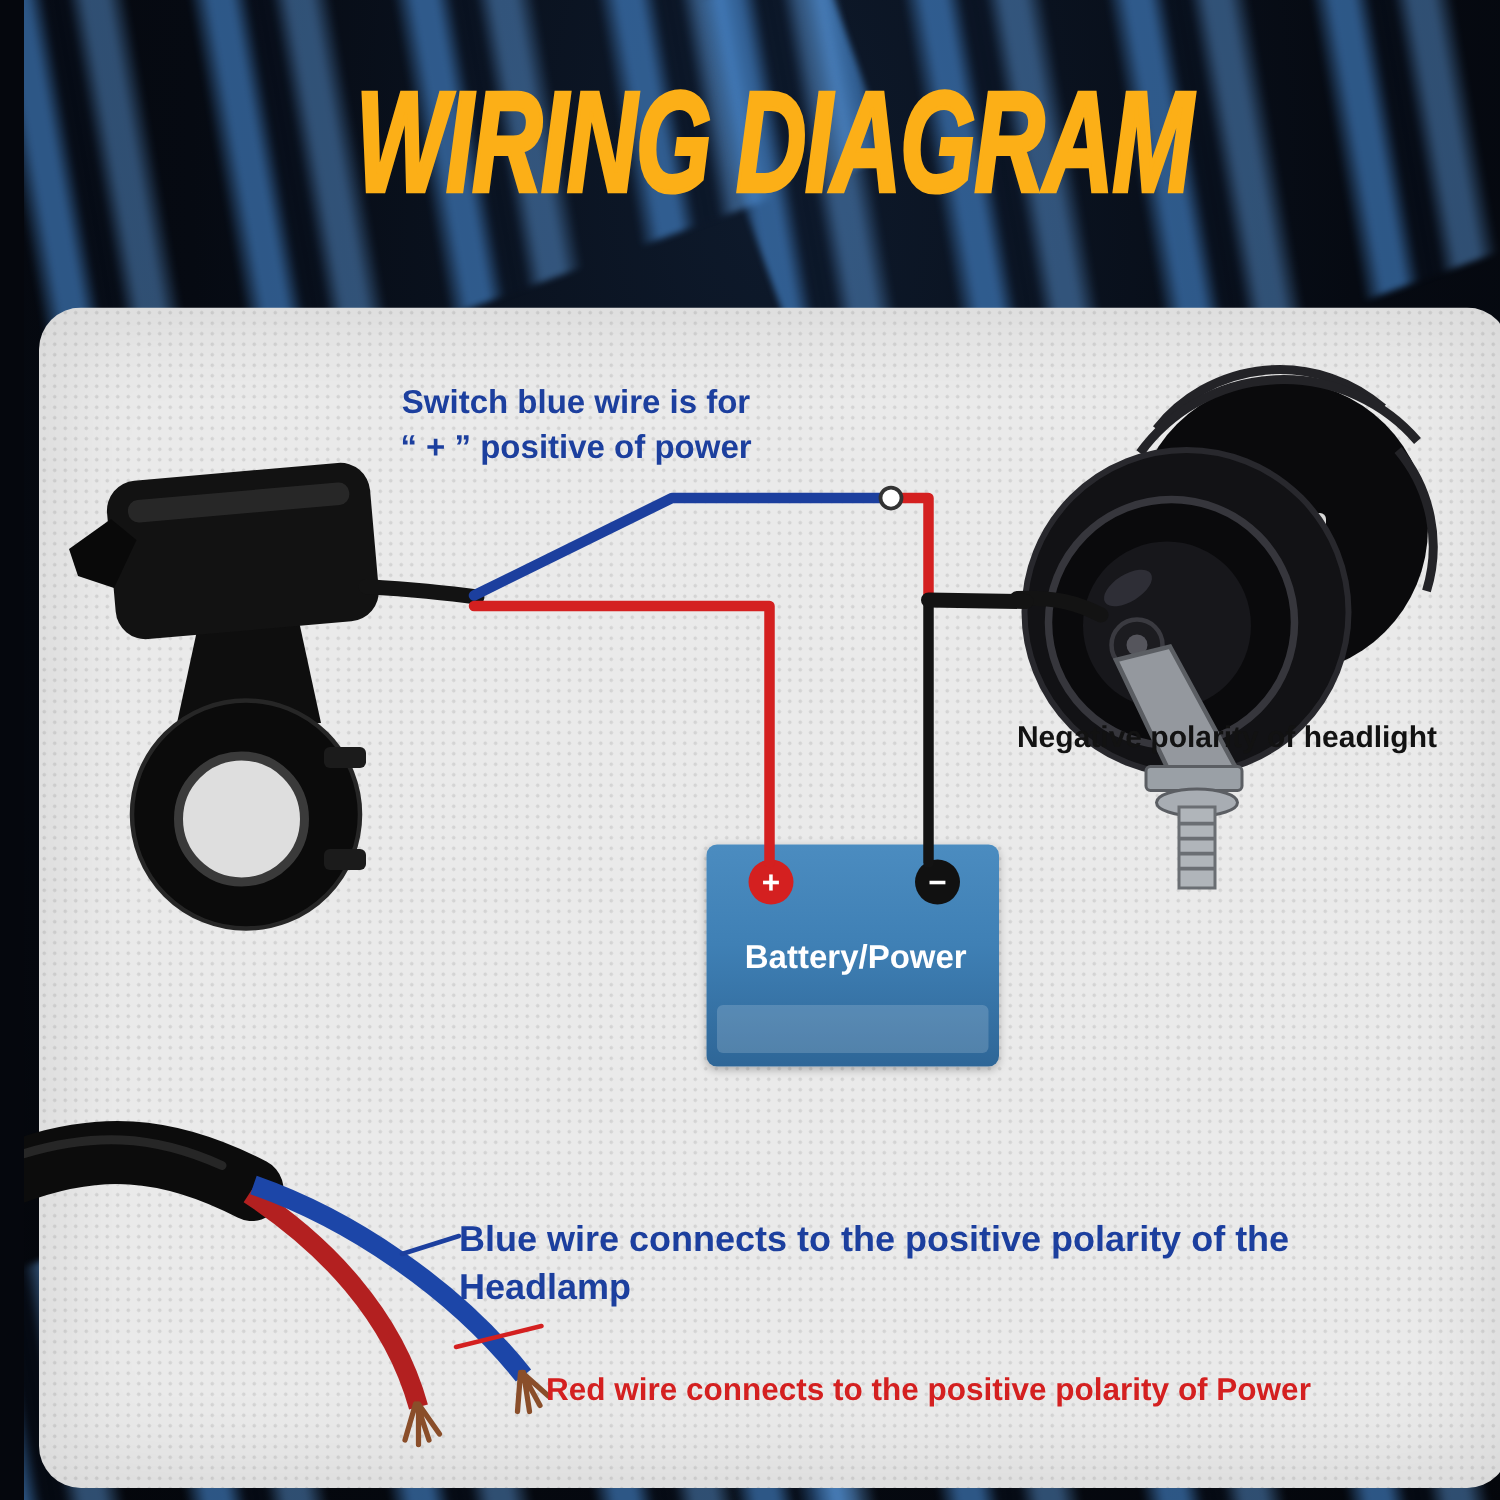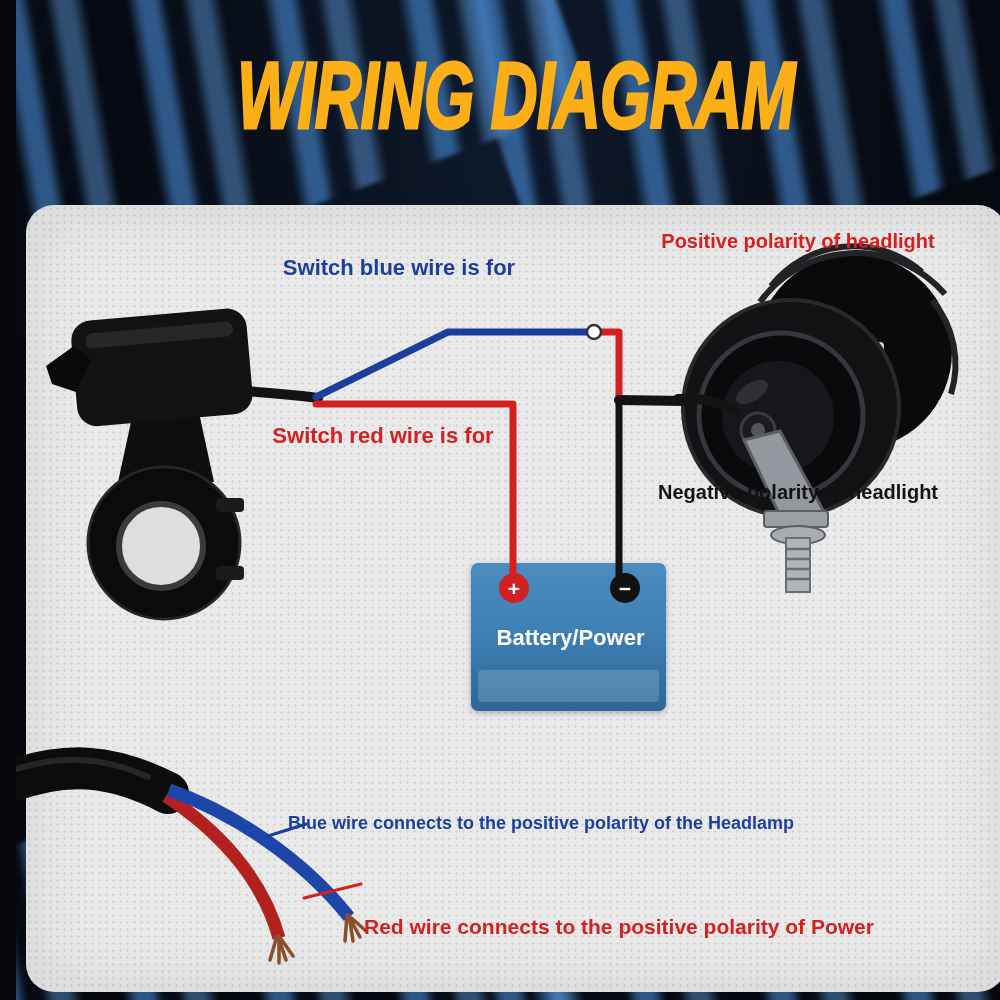--- a/index.html
+++ b/index.html
@@ -39,24 +39,24 @@
 
   .diagram-svg{position:absolute;left:0;top:0;width:1000px;height:1000px;z-index:3;}
 
   .label{position:absolute;z-index:4;font-weight:bold;line-height:1.35;}
   .lbl-blue{color:var(--text-blue,#1C3F9E);}
   .lbl-red{color:var(--text-red,#D42020);}
   .lbl-black{color:var(--text-black,#121212);}
   .ctr{text-align:center;}
 
   .pos-headlight{left:612px;top:228px;width:340px;font-size:20px;}
-  .switch-blue{left:223px;top:253px;width:320px;font-size:22px;}
+  .switch-blue{left:208px;top:253px;width:320px;font-size:22px;}
   .switch-red{left:212px;top:421px;width:310px;font-size:22px;}
-  .neg-headlight{left:612px;top:479px;width:340px;font-size:20px;}
-  .bottom-blue{left:272px;top:811px;width:670px;font-size:18px;}
+  .neg-headlight{left:632px;top:479px;width:340px;font-size:20px;}
+  .bottom-blue{left:290px;top:811px;width:670px;font-size:24px;}
   .bottom-red{left:348px;top:913px;width:580px;font-size:21px;}
 
   .battery{
     position:absolute;left:455px;top:563px;width:195px;height:148px;z-index:2;
     background:linear-gradient(180deg,#4b8cc0 0%, var(--battery-blue,#3F80B5) 45%, #2e6697 100%);
     border-radius:7px;box-shadow:0 2px 6px rgba(0,0,0,.25);
   }
   .battery .stripe{position:absolute;left:7px;right:7px;bottom:9px;height:32px;
     background:rgba(255,255,255,.17);border-radius:4px;}
   .terminal{position:absolute;top:10px;width:30px;height:30px;border-radius:50%;
@@ -153,28 +153,27 @@
       <path d="M 150 796 C 200 829, 246 876, 263 938" stroke="#b32020" stroke-width="13" fill="none"></path>
       <path class="copper" d="M 262 936 l 8 24 M 263 936 l 0 27 M 261 936 l -7 24 M 263 936 l 14 20"></path>
       <path d="M 153 790 C 216 812, 286 858, 333 917" stroke="#1c46a8" stroke-width="13" fill="none"></path>
       <path class="copper" d="M 332 915 l 12 22 M 333 915 l 4 26 M 332 915 l 18 16 M 331 915 l -2 26"></path>
     </g>
 
     <path class="leader" stroke="#1C3F9E" d="M 252 836 L 290 824"></path>
     <path class="leader" stroke="#D42020" d="M 288 898 L 345 884"></path>
   </svg>
 
-  <div class="label lbl-red ctr pos-headlight">Positive polarity of headlight</div>
 
   <div class="label lbl-blue ctr switch-blue">
     <div>Switch blue wire is for</div>
+    <div>“ + ” positive of power</div>
   </div>
 
   <div class="label lbl-red ctr switch-red">
-    <div>Switch red wire is for</div>
   </div>
 
   <div class="label lbl-black ctr neg-headlight">Negative polarity of headlight</div>
 
   <div class="label lbl-blue bottom-blue">Blue wire connects to the positive polarity of the Headlamp</div>
 
   <div class="label lbl-red bottom-red">Red wire connects to the positive polarity of Power</div>
 
 </div>
 

